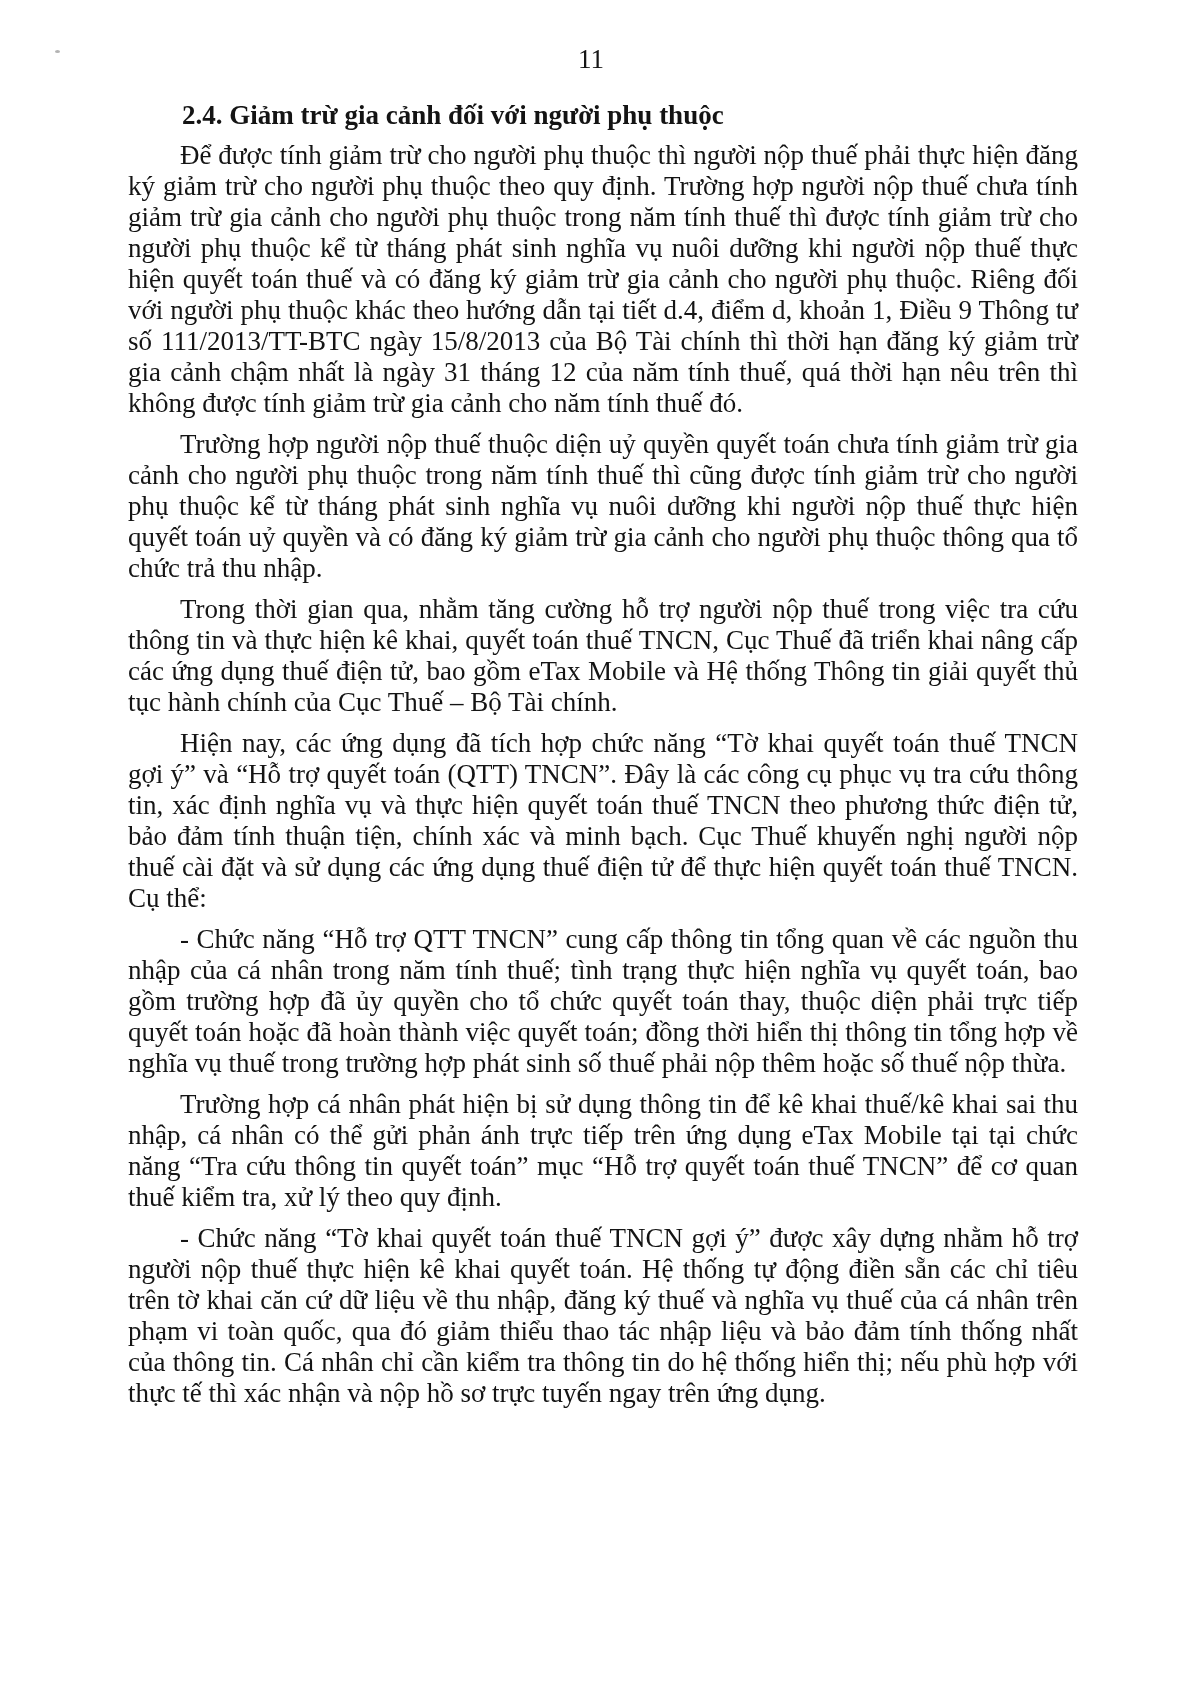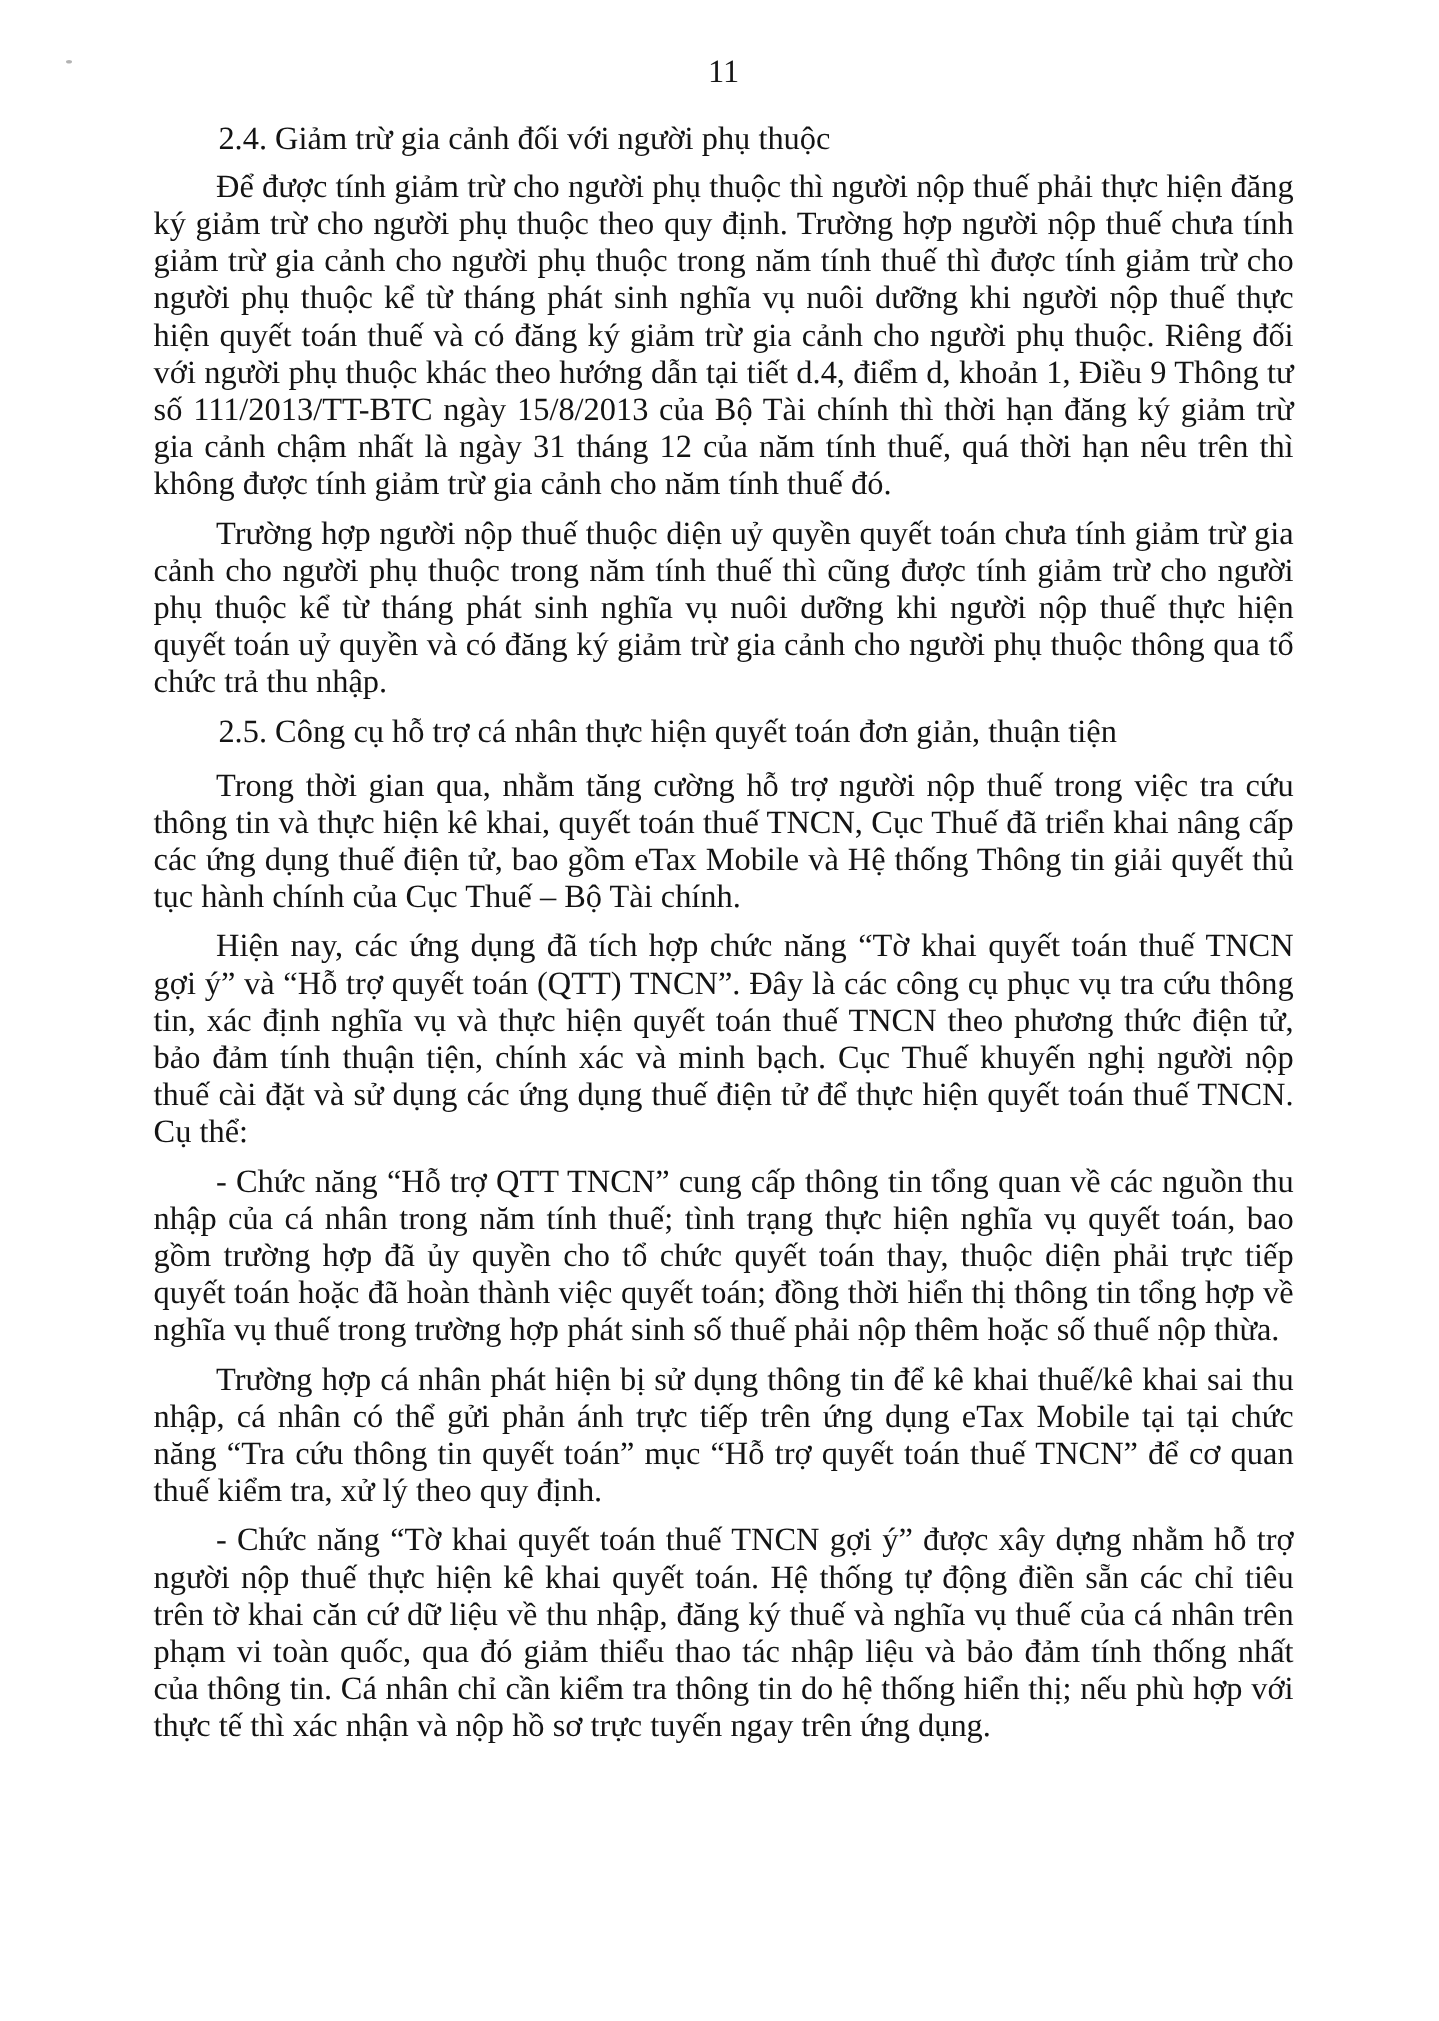--- a/index.html
+++ b/index.html
@@ -21,39 +21,39 @@
     top: 50px;
     width: 5px;
     height: 3px;
     background: #8a8a8a;
     border-radius: 50%;
     opacity: 0.65;
   }
   .page-number {
     position: absolute;
     top: 44px;
-    left: 128px;
+    left: 116px;
     width: 950px;
     text-align: center;
     font-size: 27px;
     line-height: 31px;
     color: #161616;
   }
   .content {
     position: absolute;
     left: 128px;
     top: 100px;
     width: 950px;
     font-size: 27px;
     line-height: 31px;
     text-align: justify;
   }
   .heading {
     font-size: 27px;
-    font-weight: normal;
+    font-weight: bold;
     margin: 0 0 9px 0;
     text-indent: 54px;
     text-align: left;
     line-height: 31px;
   }
   .heading-2 {
     margin-top: 5px;
     margin-bottom: 14px;
   }
   .content p {
@@ -69,21 +69,20 @@
 <div class="page-number">11</div>
 
 <div class="content">
 
   <h2 class="heading">2.4. Giảm trừ gia cảnh đối với người phụ thuộc</h2>
 
   <p>Để được tính giảm trừ cho người phụ thuộc thì người nộp thuế phải thực hiện đăng ký giảm trừ cho người phụ thuộc theo quy định. Trường hợp người nộp thuế chưa tính giảm trừ gia cảnh cho người phụ thuộc trong năm tính thuế thì được tính giảm trừ cho người phụ thuộc kể từ tháng phát sinh nghĩa vụ nuôi dưỡng khi người nộp thuế thực hiện quyết toán thuế và có đăng ký giảm trừ gia cảnh cho người phụ thuộc. Riêng đối với người phụ thuộc khác theo hướng dẫn tại tiết d.4, điểm d, khoản 1, Điều 9 Thông tư số 111/2013/TT-BTC ngày 15/8/2013 của Bộ Tài chính thì thời hạn đăng ký giảm trừ gia cảnh chậm nhất là ngày 31 tháng 12 của năm tính thuế, quá thời hạn nêu trên thì không được tính giảm trừ gia cảnh cho năm tính thuế đó.</p>
 
   <p>Trường hợp người nộp thuế thuộc diện uỷ quyền quyết toán chưa tính giảm trừ gia cảnh cho người phụ thuộc trong năm tính thuế thì cũng được tính giảm trừ cho người phụ thuộc kể từ tháng phát sinh nghĩa vụ nuôi dưỡng khi người nộp thuế thực hiện quyết toán uỷ quyền và có đăng ký giảm trừ gia cảnh cho người phụ thuộc thông qua tổ chức trả thu nhập.</p>
 
-  <h2 class="heading heading-2">2.5. Công cụ hỗ trợ cá nhân thực hiện quyết toán đơn giản, thuận tiện</h2>
 
   <p>Trong thời gian qua, nhằm tăng cường hỗ trợ người nộp thuế trong việc tra cứu thông tin và thực hiện kê khai, quyết toán thuế TNCN, Cục Thuế đã triển khai nâng cấp các ứng dụng thuế điện tử, bao gồm eTax Mobile và Hệ thống Thông tin giải quyết thủ tục hành chính của Cục Thuế – Bộ Tài chính.</p>
 
   <p>Hiện nay, các ứng dụng đã tích hợp chức năng “Tờ khai quyết toán thuế TNCN gợi ý” và “Hỗ trợ quyết toán (QTT) TNCN”. Đây là các công cụ phục vụ tra cứu thông tin, xác định nghĩa vụ và thực hiện quyết toán thuế TNCN theo phương thức điện tử, bảo đảm tính thuận tiện, chính xác và minh bạch. Cục Thuế khuyến nghị người nộp thuế cài đặt và sử dụng các ứng dụng thuế điện tử để thực hiện quyết toán thuế TNCN. Cụ thể:</p>
 
   <p>- Chức năng “Hỗ trợ QTT TNCN” cung cấp thông tin tổng quan về các nguồn thu nhập của cá nhân trong năm tính thuế; tình trạng thực hiện nghĩa vụ quyết toán, bao gồm trường hợp đã ủy quyền cho tổ chức quyết toán thay, thuộc diện phải trực tiếp quyết toán hoặc đã hoàn thành việc quyết toán; đồng thời hiển thị thông tin tổng hợp về nghĩa vụ thuế trong trường hợp phát sinh số thuế phải nộp thêm hoặc số thuế nộp thừa.</p>
 
   <p>Trường hợp cá nhân phát hiện bị sử dụng thông tin để kê khai thuế/kê khai sai thu nhập, cá nhân có thể gửi phản ánh trực tiếp trên ứng dụng eTax Mobile tại tại chức năng “Tra cứu thông tin quyết toán” mục “Hỗ trợ quyết toán thuế TNCN” để cơ quan thuế kiểm tra, xử lý theo quy định.</p>
 
   <p>- Chức năng “Tờ khai quyết toán thuế TNCN gợi ý” được xây dựng nhằm hỗ trợ người nộp thuế thực hiện kê khai quyết toán. Hệ thống tự động điền sẵn các chỉ tiêu trên tờ khai căn cứ dữ liệu về thu nhập, đăng ký thuế và nghĩa vụ thuế của cá nhân trên phạm vi toàn quốc, qua đó giảm thiểu thao tác nhập liệu và bảo đảm tính thống nhất của thông tin. Cá nhân chỉ cần kiểm tra thông tin do hệ thống hiển thị; nếu phù hợp với thực tế thì xác nhận và nộp hồ sơ trực tuyến ngay trên ứng dụng.</p>

